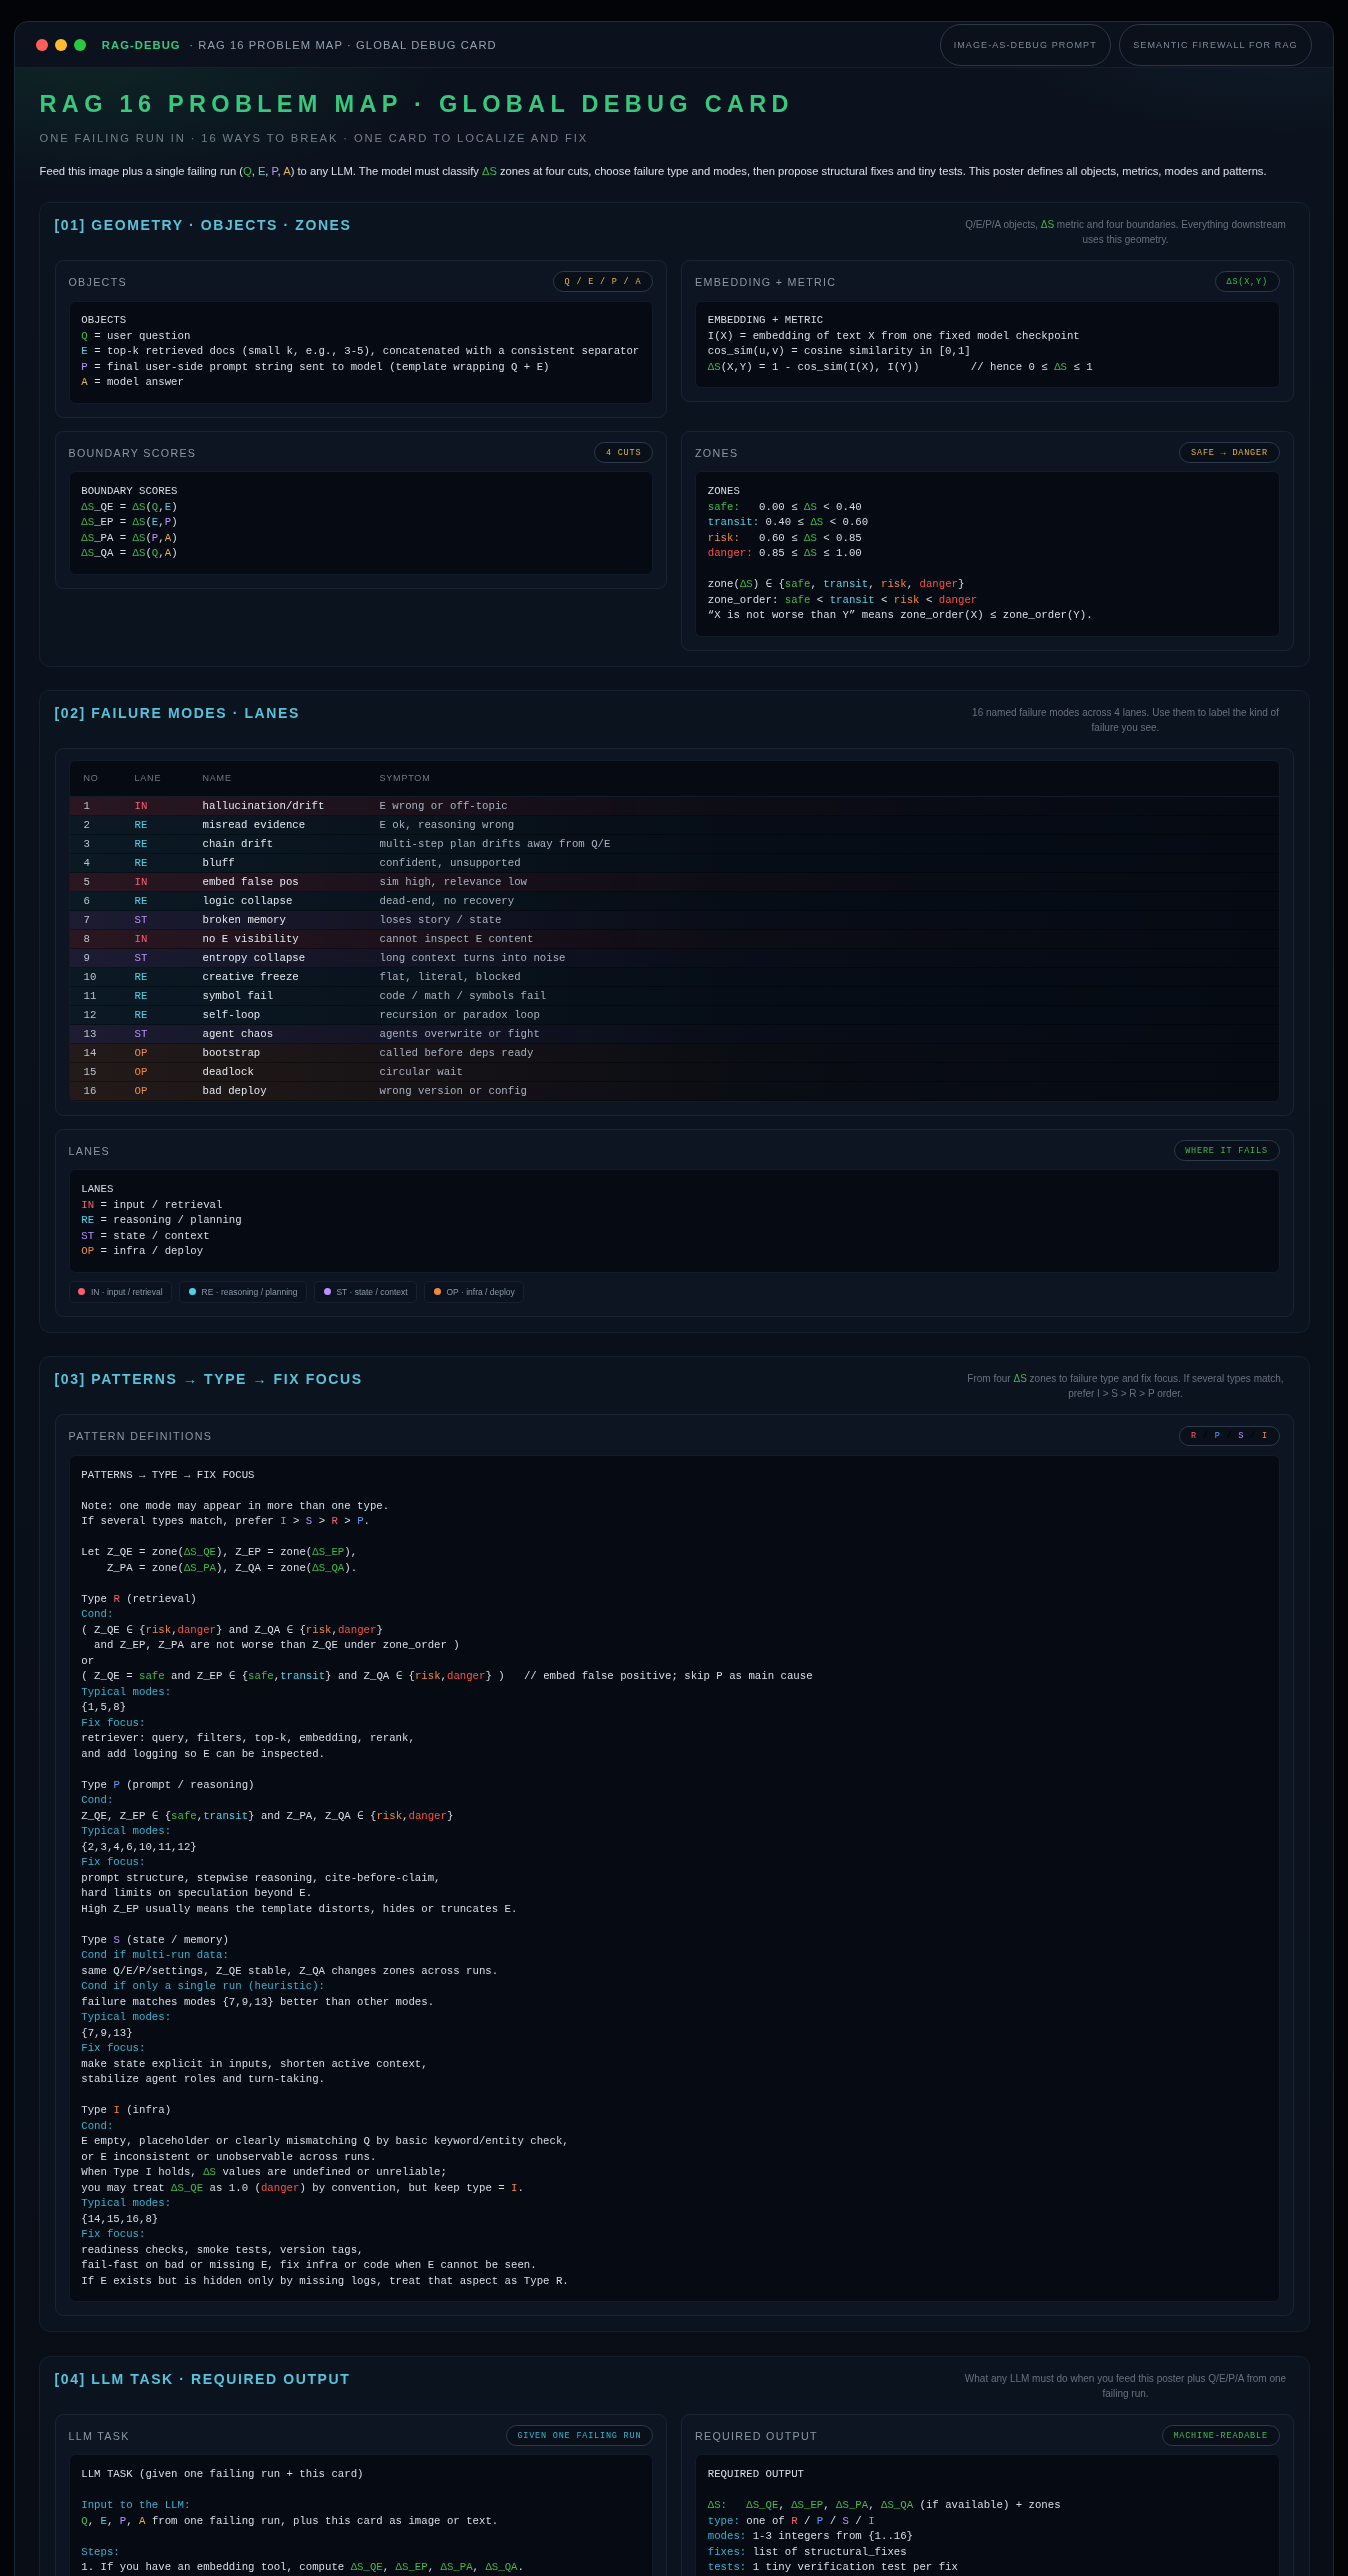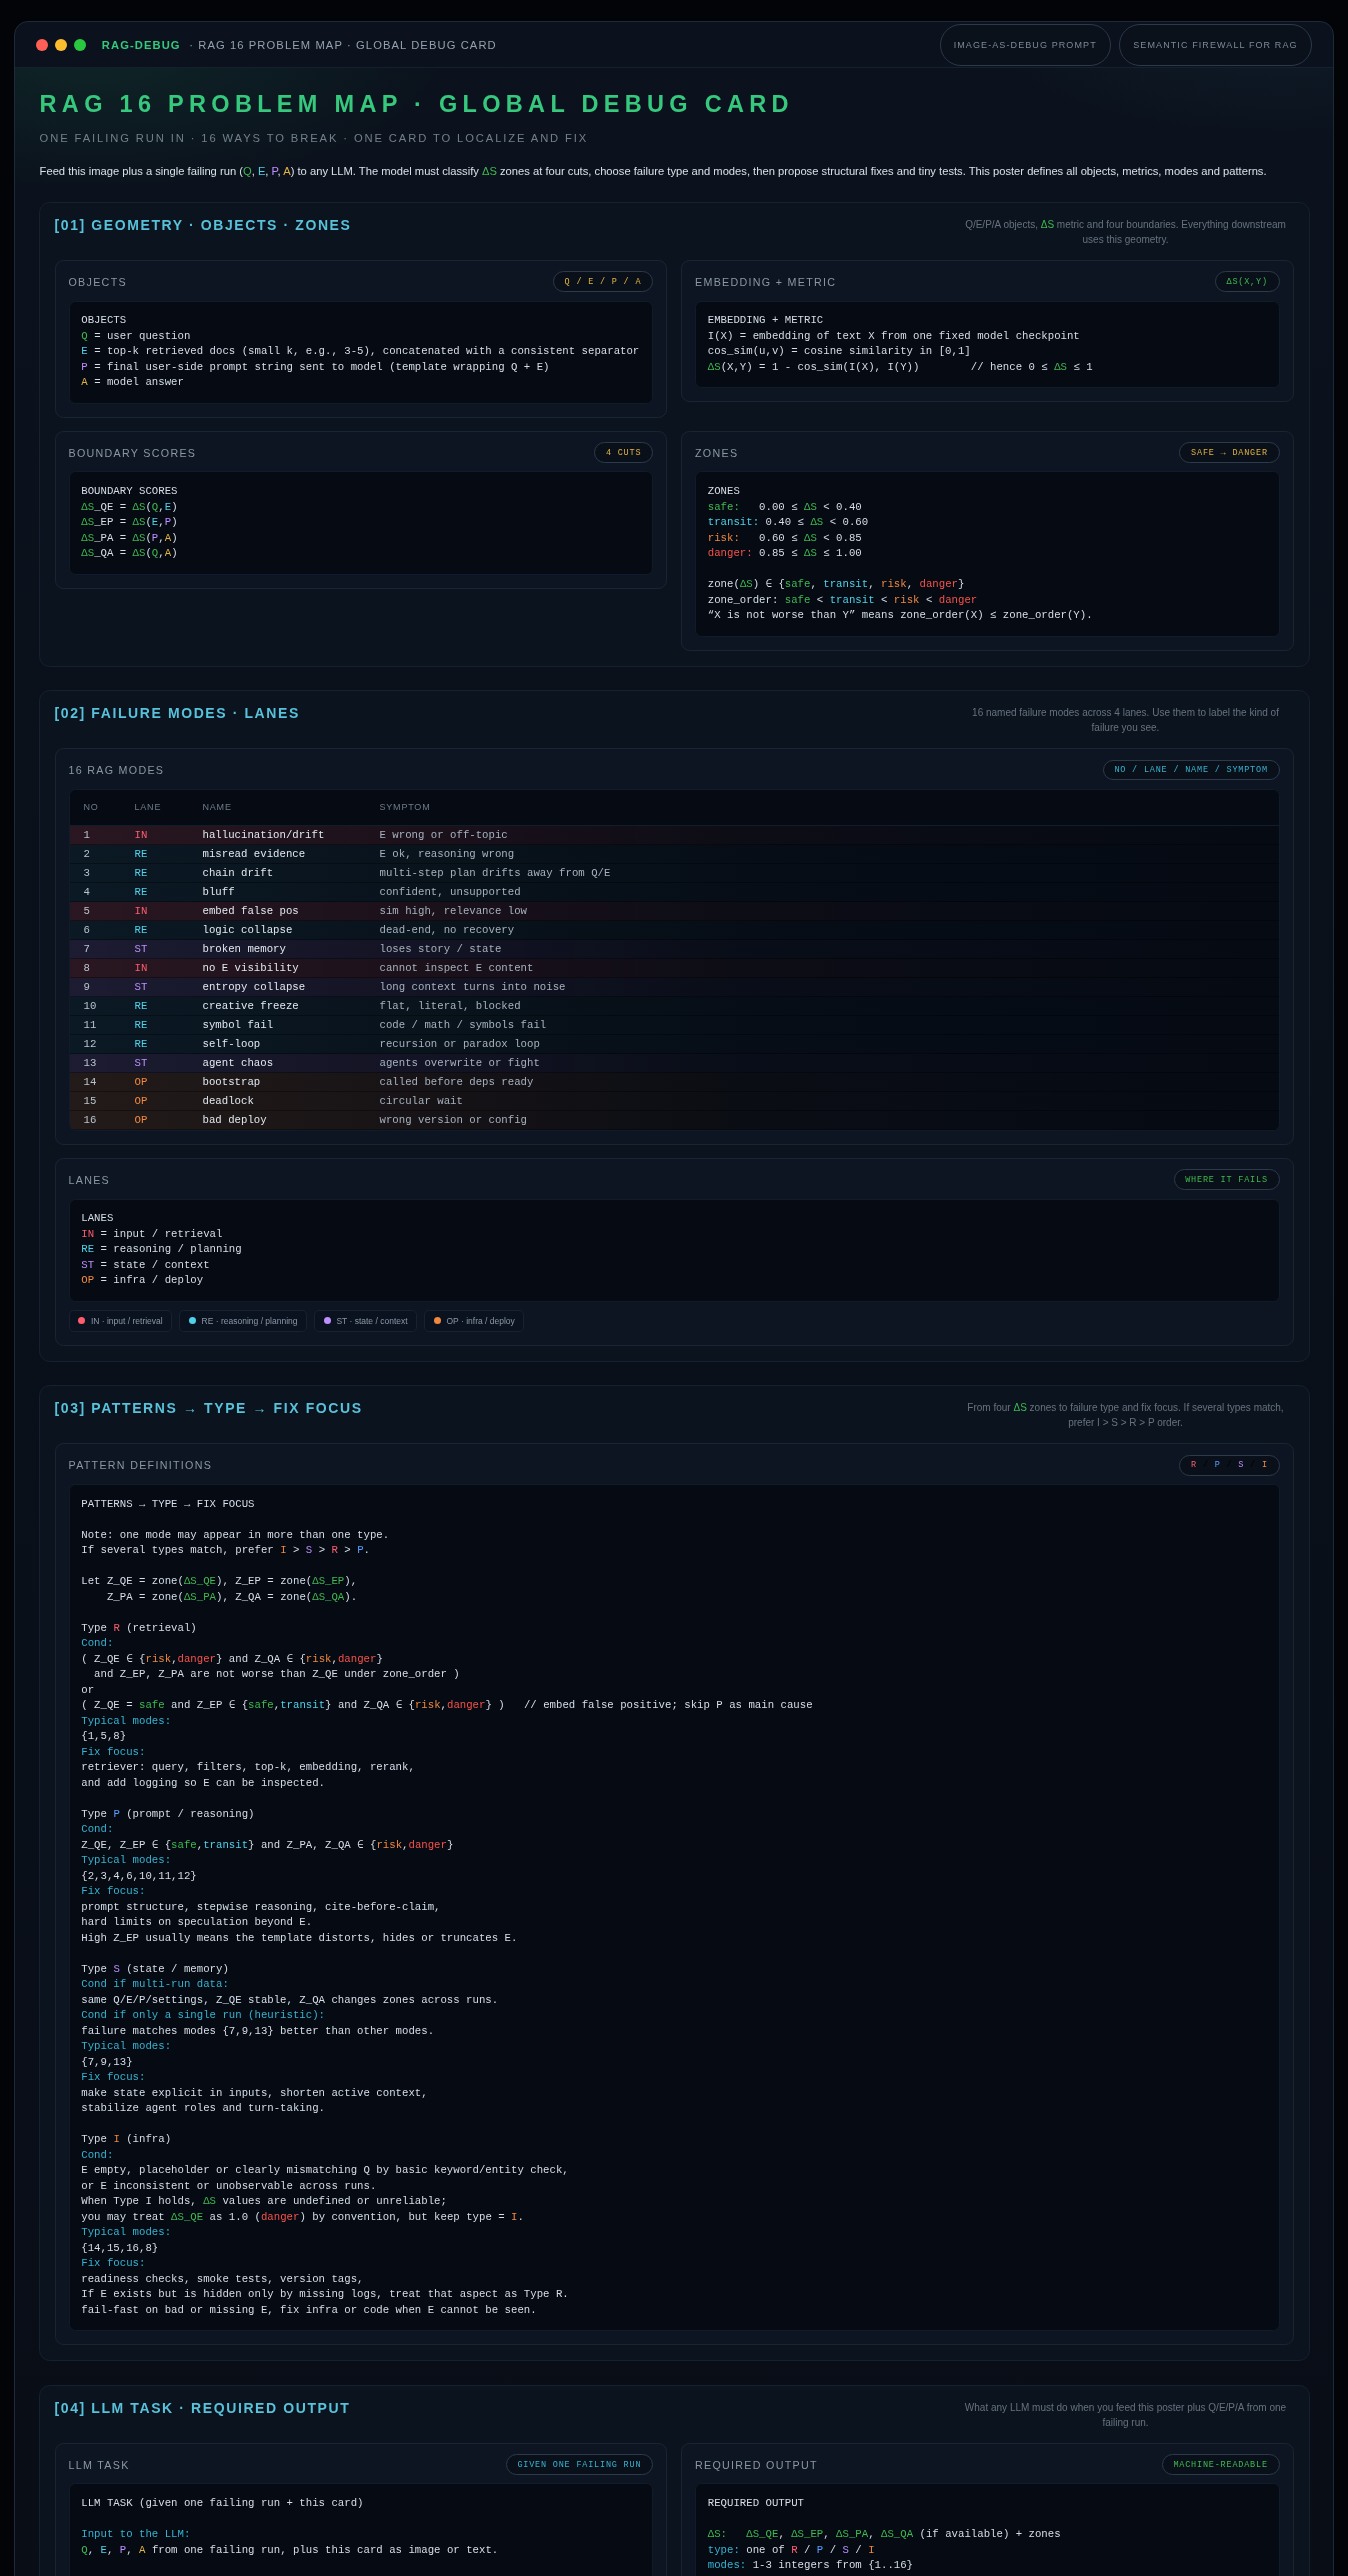--- a/index.html
+++ b/index.html
@@ -177,24 +177,20 @@
 
   <div class="section">
     <div class="sec-head">
       <div class="sec-title">
         <span>[02]</span>
         <span>FAILURE MODES · LANES</span>
       </div>
       <div class="sec-note"><span>16 named failure modes across 4 lanes. Use them to label the kind of failure you see.</span></div>
     </div>
     <div class="panel mb24">
-      <div class="panel-head">
-        <span class="panel-title">16 RAG MODES</span>
-        <span class="pill pill-cyan">NO / LANE / NAME / SYMPTOM</span>
-      </div>
       <div class="tableblock">
           <div class="trow thead">
             <span>NO</span>
             <span>LANE</span>
             <span>NAME</span>
             <span>SYMPTOM</span>
           </div>
           <div class="trow row-IN">
             <span class="cell-no">1</span>
             <span class="cell-lane t-in">IN</span>
@@ -384,22 +380,22 @@
           <div class="ln"><span>Type </span><span class="t-ti">I</span><span> (infra)</span></div>
           <div class="ln"><span class="t-label">Cond:</span></div>
           <div class="ln">E empty, placeholder or clearly mismatching Q by basic keyword/entity check,</div>
           <div class="ln">or E inconsistent or unobservable across runs.</div>
           <div class="ln"><span>When Type I holds, </span><span class="t-ds">ΔS</span><span> values are undefined or unreliable;</span></div>
           <div class="ln"><span>you may treat </span><span class="t-ds">ΔS_QE</span><span> as 1.0 (</span><span class="t-danger">danger</span><span>) by convention, but keep type = </span><span class="t-ti">I</span><span>.</span></div>
           <div class="ln"><span class="t-label">Typical modes:</span></div>
           <div class="ln">{14,15,16,8}</div>
           <div class="ln"><span class="t-label">Fix focus:</span></div>
           <div class="ln">readiness checks, smoke tests, version tags,</div>
+          <div class="ln">fail-fast on bad or missing E, fix infra or code when E cannot be seen.</div>
           <div class="ln">If E exists but is hidden only by missing logs, treat that aspect as Type R.</div>
-          <div class="ln">fail-fast on bad or missing E, fix infra or code when E cannot be seen.</div>
         </div>
     </div>
   </div>
 
   <div class="section">
     <div class="sec-head">
       <div class="sec-title">
         <span>[04]</span>
         <span>LLM TASK · REQUIRED OUTPUT</span>
       </div>

